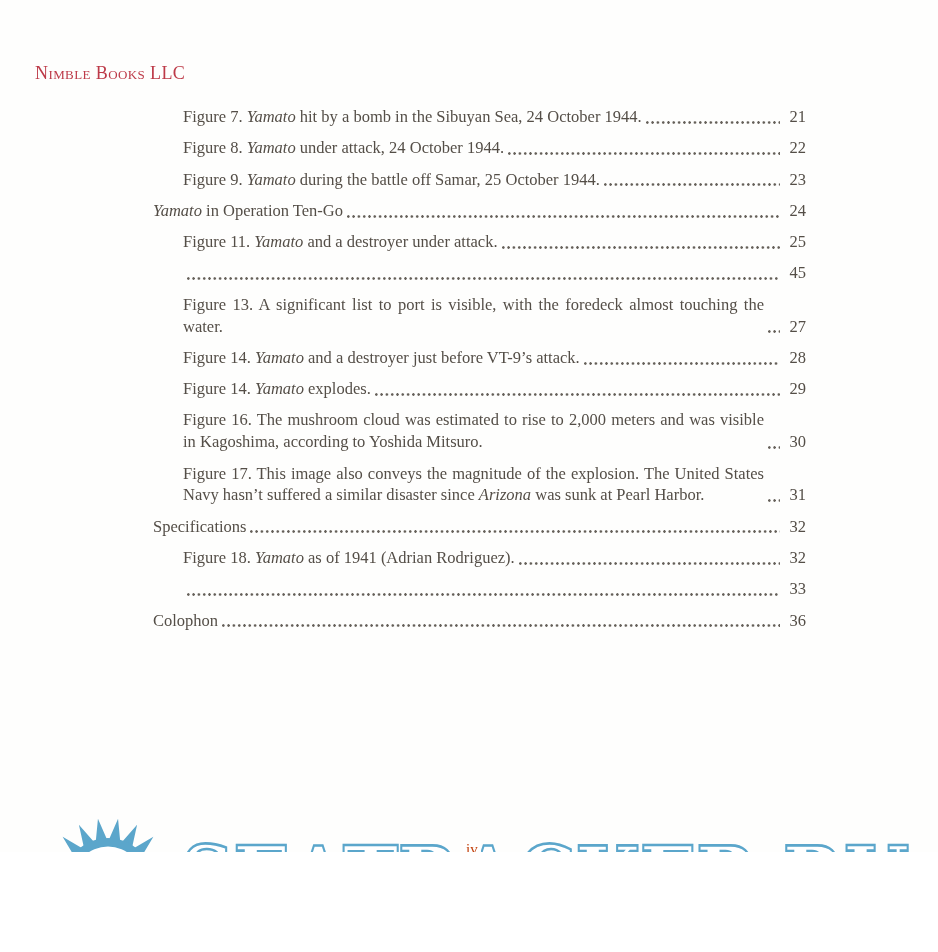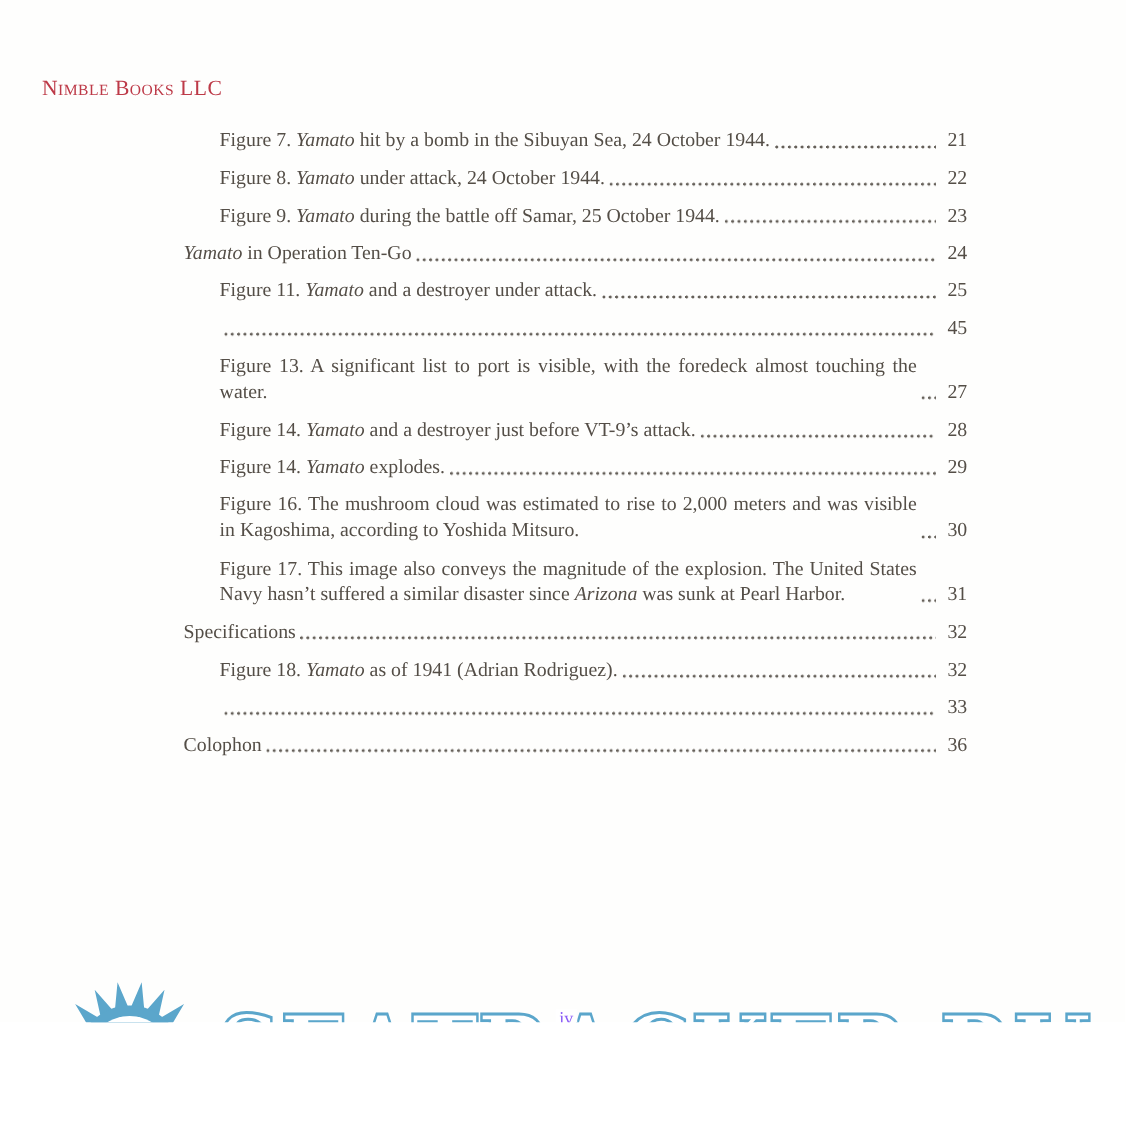--- a/index.html
+++ b/index.html
@@ -55,21 +55,21 @@
   .pg{
     flex:0 0 auto;
     min-width:24px;
     text-align:right;
   }
   
   .folio{
     position:absolute;left:463px;top:841px;
     z-index:5;
     font-size:15px;
-    color:#8b5cf6;
+    color:#c2410c;
     background:#fff;
     padding:0 3px 1px 3px;
   }
   
   .watermark{
     position:absolute;left:0;top:812px;width:938px;height:140px;
     z-index:2;
     margin-left:39px;
   }
   .sun{

